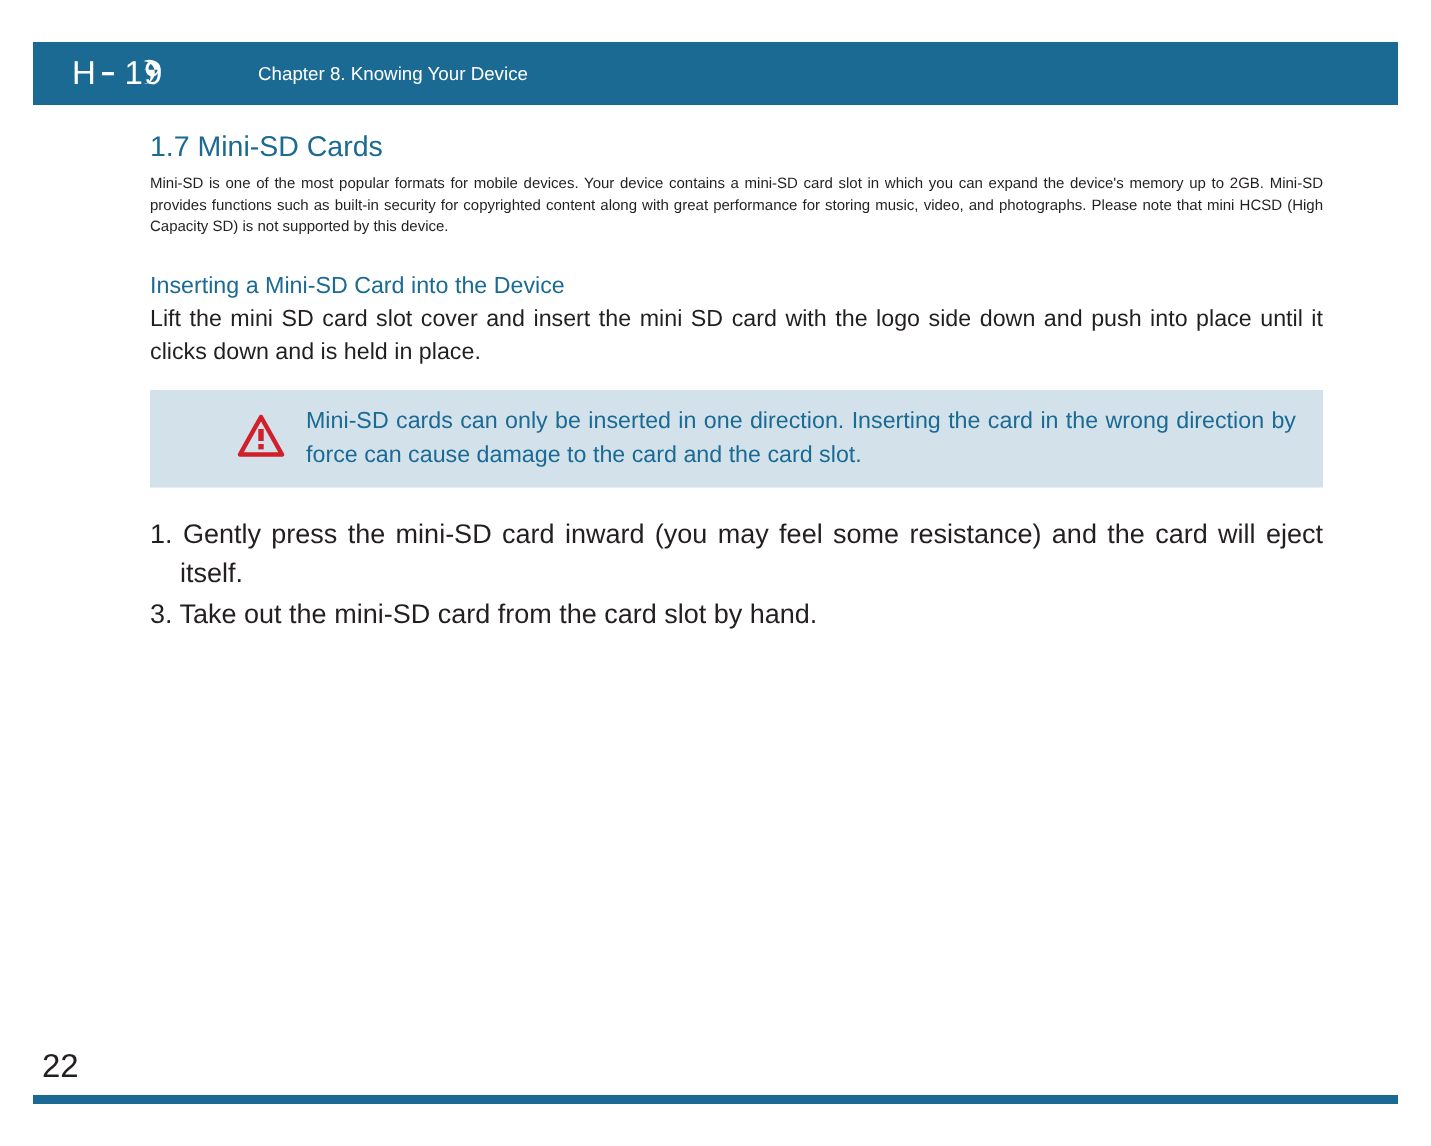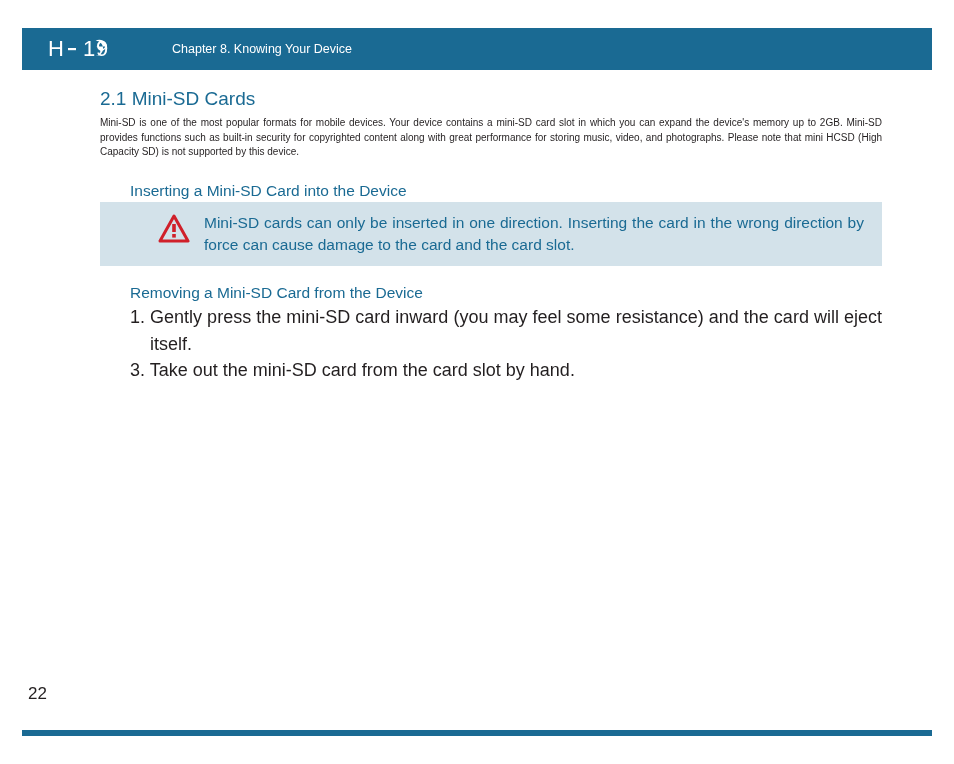--- a/index.html
+++ b/index.html
@@ -46,42 +46,41 @@
   }
   .body-text {
     font-size: 10px;
     line-height: 1.45;
     text-align: justify;
     text-justify: inter-word;
     margin: 0 0 22px 0;
     font-weight: 300;
   }
   .indent-block {
-    margin-left: 30px;
     margin-right: 0;
   }
   .sub-title {
     color: #1a6a93;
     font-size: 15.5px;
     font-weight: 400;
     margin: 0 0 2px 0;
   }
   .sub-text {
     font-size: 15.5px;
     line-height: 1.45;
     text-align: justify;
     margin: 0 0 14px 0;
     font-weight: 300;
   }
   .warning-box {
     background: #d3e2ea;
     margin: 0 0 18px 0;
     padding: 10px 18px 10px 14px;
     display: flex;
-    align-items: flex-start;
+    align-items: center;
     gap: 14px;
   }
   .warning-icon {
     flex: 0 0 auto;
     margin-top: 2px;
   }
   .warning-text {
     color: #1a6a93;
     font-size: 15.5px;
     line-height: 1.45;
@@ -93,22 +92,22 @@
     line-height: 1.45;
     text-align: justify;
     font-weight: 300;
     margin: 0;
     padding-left: 20px;
     text-indent: -20px;
   }
   .page-number {
     position: absolute;
     left: 28px;
-    bottom: 60px;
-    font-size: 17px;
+    bottom: 40px;
+    font-size: 22px;
     font-weight: 300;
   }
   .footer-bar {
     position: absolute;
     left: 22px;
     right: 22px;
     bottom: 28px;
     height: 6px;
     background: #1a6a93;
   }
@@ -124,43 +123,43 @@
       <text x="35" y="19" fill="#fff" font-family="Arial" font-size="22" font-weight="300" letter-spacing="2">1</text>
       <path d="M 48 4 A 8 8 0 1 1 48 20 A 5 5 0 0 0 48 10 L 60 10 A 8 8 0 0 0 48 4 Z" fill="#fff" transform="translate(2,0) scale(0.95)"></path>
       <text x="48" y="19" fill="#fff" font-family="Arial" font-size="22" font-weight="300">9</text>
     </svg>
   </div>
   <div class="chapter">Chapter 8. Knowing Your Device</div>
 </div>
 
 <div class="content">
 
-  <h2 class="section-title">2.1 Mini-SD Cards</h2>
+  <h2 class="section-title">1.7 Mini-SD Cards</h2>
   <p class="body-text">Mini-SD is one of the most popular formats for mobile devices. Your device contains a mini-SD card slot in which you can expand the device's memory up to 2GB. Mini-SD provides functions such as built-in security for copyrighted content along with great performance for storing music, video, and photographs. Please note that mini HCSD (High Capacity SD) is not supported by this device.</p>
 
   <div class="indent-block">
     <div class="sub-title">Inserting a Mini-SD Card into the Device</div>
+    <p class="sub-text">Lift the mini SD card slot cover and insert the mini SD card with the logo side down and push into place until it clicks down and is held in place.</p>
   </div>
 
   <div class="indent-block" style="margin-left:0; padding-left:0;">
     <div class="warning-box" style="margin-left:0;">
       <div style="width:96px; flex:0 0 96px;"></div>
       <div style="flex:0 0 auto; margin-left:-66px;">
         <svg class="warning-icon" width="32" height="30" viewBox="0 0 32 30">
           <polygon points="16,2 30,27 2,27" fill="none" stroke="#d0202a" stroke-width="3" stroke-linejoin="round"></polygon>
           <rect x="14.2" y="10" width="3.6" height="8" fill="#d0202a"></rect>
           <rect x="14.2" y="20" width="3.6" height="3.6" fill="#d0202a"></rect>
         </svg>
       </div>
       <div class="warning-text">Mini-SD cards can only be inserted in one direction. Inserting the card in the wrong direction by force can cause damage to the card and the card slot.</div>
     </div>
   </div>
 
   <div class="indent-block">
-    <div class="sub-title">Removing a Mini-SD Card from the Device</div>
     <p class="ol-item">1. Gently press the mini-SD card inward (you may feel some resistance) and the card will eject itself.</p>
     <p class="ol-item">3. Take out the mini-SD card from the card slot by hand.</p>
   </div>
 
 </div>
 
 <div class="page-number">22</div>
 <div class="footer-bar"></div>
 
 </body></html>

